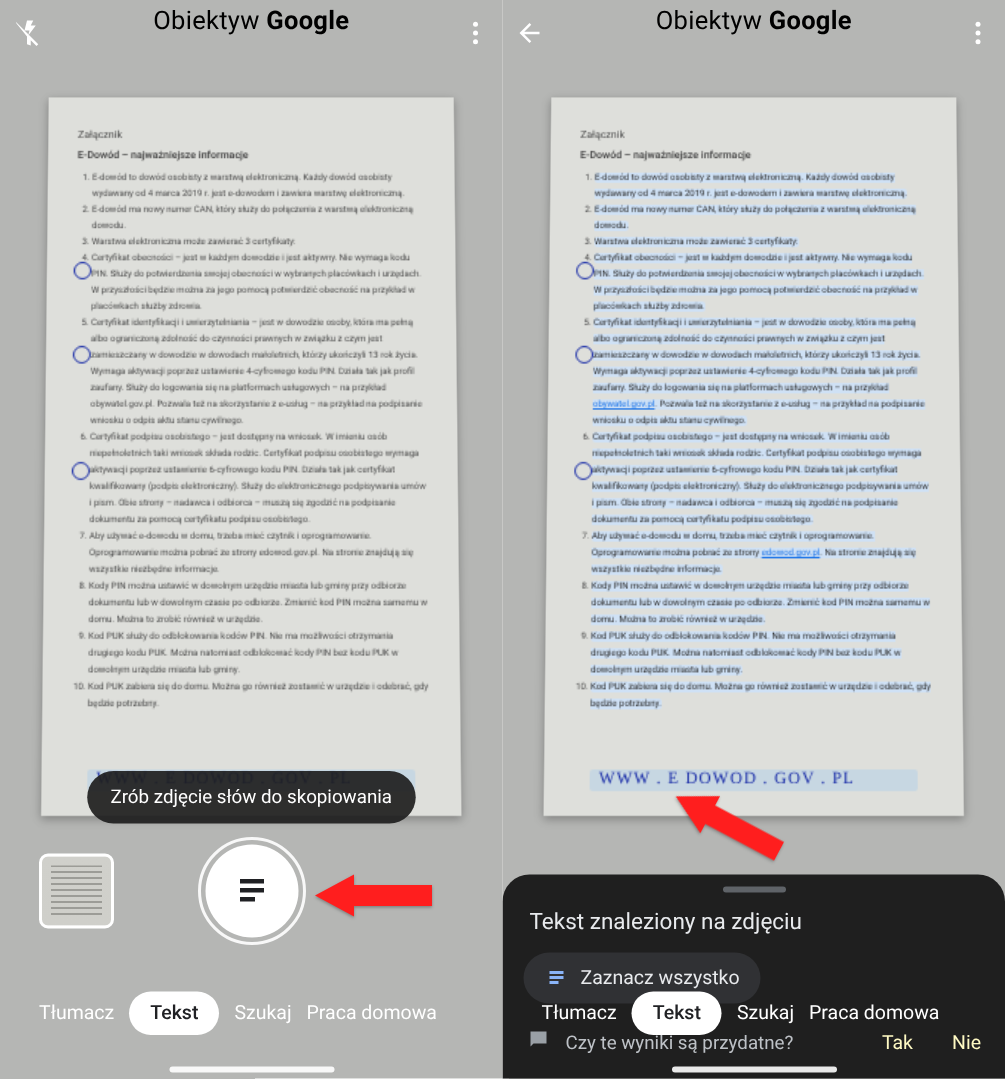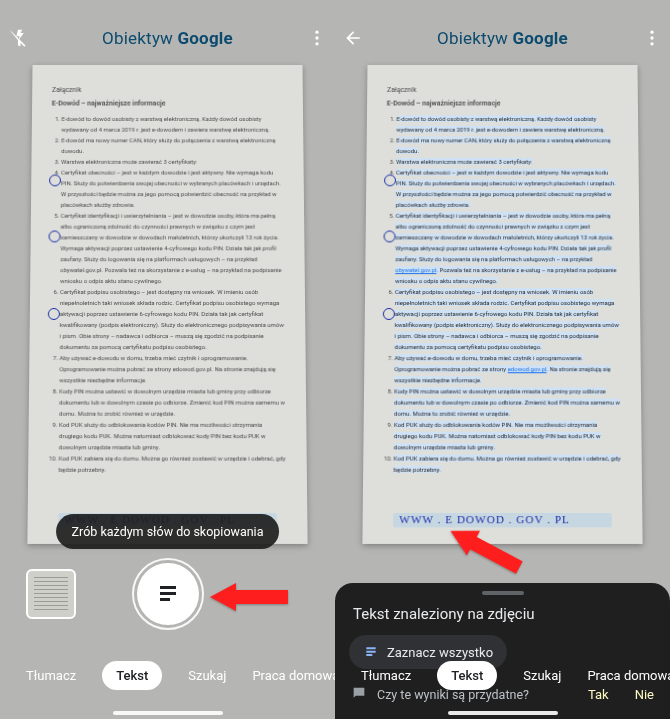--- a/index.html
+++ b/index.html
@@ -1,19 +1,19 @@
 <!DOCTYPE html>
 <html><head>
 <meta charset="utf-8">
 <style>
   html,body{margin:0;padding:0;background:#fff;font-family:-apple-system,Roboto,Arial,sans-serif;}
   .wrap{display:flex;width:670px;height:719px;}
   .pane{width:335px;height:719px;position:relative;overflow:hidden;background:#b5b6b4;}
   .status{position:absolute;top:0;left:0;right:0;height:14px;}
-  .topbar{position:absolute;top:20px;left:0;right:0;height:36px;display:flex;align-items:center;color:#0c4a6e;}
+  .topbar{position:absolute;top:4px;left:0;right:0;height:36px;display:flex;color:#000000;}
   .topbar .ico{width:36px;display:flex;justify-content:center;align-items:center;}
   .topbar .title{flex:1;text-align:center;font-size:17px;letter-spacing:.2px;}
   .topbar .title b{font-weight:700;}
   .doc{position:absolute;top:60px;left:30px;width:275px;height:480px;background:#dedfdb;box-shadow:0 2px 6px rgba(0,0,0,.3);transform:perspective(900px) rotateX(4deg);padding:22px 20px 20px 20px;box-sizing:border-box;overflow:hidden;}
   .doc .head{font-size:7px;color:#4a4a4a;margin-bottom:6px;}
   .doc ol{margin:0 0 0 10px;padding:0;font-size:6px;line-height:11px;color:#4a4a4a;}
   .doc .circ{position:absolute;width:10px;height:10px;border:1.5px solid #1b2ea8;border-radius:50%;}
   .doc .hand{position:absolute;bottom:16px;left:30px;right:30px;height:14px;background:#c7d7e2;border-radius:2px;}
   .doc .hand::after{position:absolute;left:6px;top:0;font-family:cursive;font-size:11px;color:#1b2ea8;content:"WWW . E DOWOD . GOV . PL";letter-spacing:1px;}
   .pane.sel .doc ol li span{background:#cfe1f5;border-radius:2px;color:#2b2b2b;}
@@ -21,21 +21,21 @@
   .pane .pill-hint{position:absolute;bottom:170px;left:50%;transform:translateX(-50%);background:rgba(30,30,30,.92);color:#fff;font-size:12.5px;padding:10px 16px;border-radius:20px;white-space:nowrap;}
   .shutter-row{position:absolute;bottom:88px;left:0;right:0;height:74px;display:flex;align-items:center;justify-content:center;}
   .thumb{position:absolute;left:26px;width:46px;height:46px;border:2px solid #fff;border-radius:6px;background:#e8e8e8 linear-gradient(#d0d0cb,#cfcfca);overflow:hidden;}
   .thumb::after{content:"";position:absolute;inset:6px;background:repeating-linear-gradient(#9c9c97 0 1px,transparent 1px 4px);}
   .shutter{width:62px;height:62px;border-radius:50%;background:#fff;display:flex;align-items:center;justify-content:center;position:relative;}
   .shutter::before{content:"";position:absolute;inset:-5px;border:2px solid rgba(255,255,255,.9);border-radius:50%;}
   .shutter svg{width:24px;height:24px;}
   .arrow{position:absolute;pointer-events:none;}
   .arrow svg{filter:drop-shadow(0 1px 1px rgba(0,0,0,.3));}
   .modes{position:absolute;bottom:24px;left:0;right:0;height:40px;overflow:hidden;}
-  .modes .track{position:absolute;display:flex;gap:26px;align-items:center;height:40px;}
+  .modes .track{position:absolute;display:flex;gap:10px;align-items:center;height:40px;}
   .modes span{color:#fff;font-size:13px;white-space:nowrap;}
   .modes .chip{background:#fff;color:#202124;padding:7px 14px;border-radius:18px;font-weight:500;}
   .navbar{position:absolute;bottom:4px;left:50%;transform:translateX(-50%);width:110px;height:4px;background:#fff;border-radius:3px;opacity:.9;}
   
   .sheet{position:absolute;left:0;right:0;bottom:0;height:136px;background:#1f1f1f;border-top-left-radius:18px;border-top-right-radius:18px;color:#e8eaed;}
   .sheet .handle{width:42px;height:4px;background:#5f6368;border-radius:3px;margin:8px auto 10px;}
   .sheet .found{font-size:15px;padding:0 18px 12px;}
   .sheet .actions{display:flex;gap:10px;padding:0 14px;}
   .sheet .actbtn{display:flex;align-items:flex-end;gap:8px;background:#303134;border-radius:20px;padding:9px 14px;font-size:13px;color:#e8eaed;}
   .sheet .actbtn .mi{width:16px;height:16px;display:inline-flex;}
@@ -82,21 +82,21 @@
           <li><span>Kody PIN można ustawić w dowolnym urzędzie miasta lub gminy przy odbiorze dokumentu lub w dowolnym czasie po odbiorze. Zmienić kod PIN można samemu w domu. Można to zrobić również w urzędzie.</span></li>
           <li><span>Kod PUK służy do odblokowania kodów PIN. Nie ma możliwości otrzymania drugiego kodu PUK. Można natomiast odblokować kody PIN bez kodu PUK w dowolnym urzędzie miasta lub gminy.</span></li>
           <li><span>Kod PUK zabiera się do domu. Można go również zostawić w urzędzie i odebrać, gdy będzie potrzebny.</span></li>
         </ol>
       <div class="circ" style="top:113px;left:18px"></div>
       <div class="circ" style="top:170px;left:18px"></div>
       <div class="circ" style="top:248px;left:18px"></div>
       <div class="hand"></div>
     </div>
 
-    <div class="pill-hint">Zrób każdym słów do skopiowania</div>
+    <div class="pill-hint">Zrób zdjęcie słów do skopiowania</div>
 
     <div class="shutter-row">
       <div class="thumb"></div>
       <div class="shutter">
         <svg viewBox="0 0 24 24" fill="#202124">
             <path d="M4 4h16v3H4zm0 6h16v3H4zm0 6h10v3H4z"></path>
           </svg>
       </div>
     </div>
 

